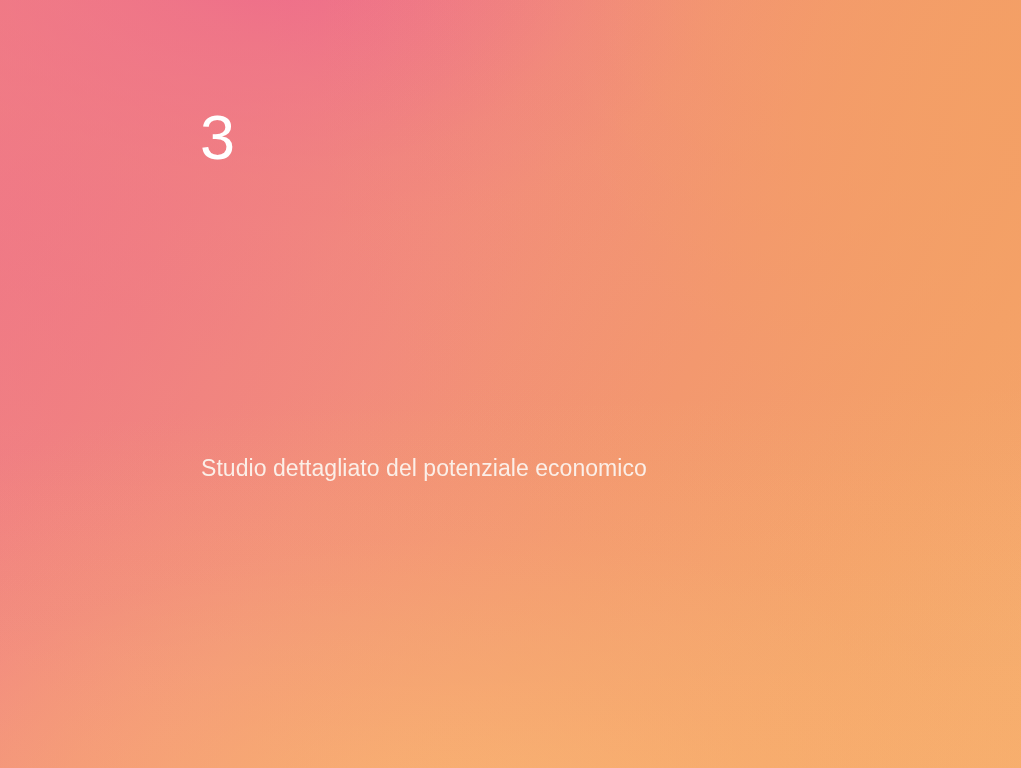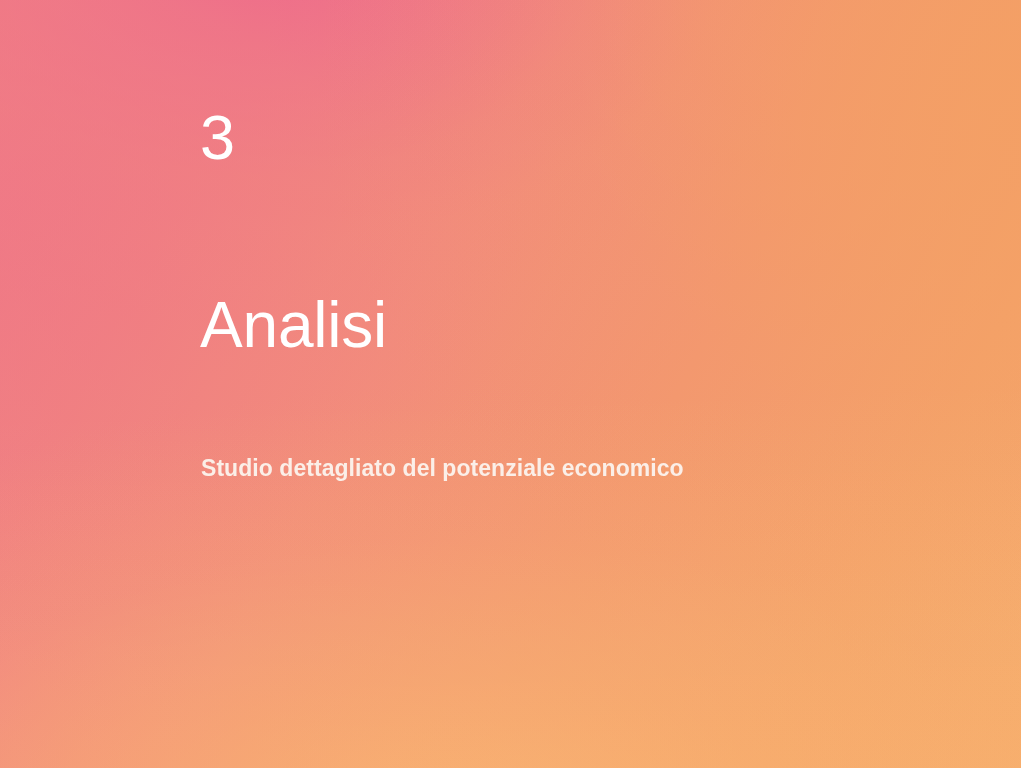--- a/index.html
+++ b/index.html
@@ -114,21 +114,21 @@
     letter-spacing: -0.2px;
     white-space: nowrap;
   }
   #slide-title .title-line { display: block; }
 
   #slide-subtitle {
     position: absolute;
     left: 1px;
     top: 429px;
     font-size: 23px;
-    font-weight: 700;
+    font-weight: 400;
     line-height: 32px;
     color: #FBEFE8;
     letter-spacing: 0.05px;
     white-space: nowrap;
   }
   #slide-subtitle .subtitle-line { display: block; }
 </style>
 </head>
 <body>
 
@@ -139,21 +139,20 @@
   <div class="grad-layer" id="grad-pink-left"></div>
   <div class="grad-layer" id="grad-orange-right"></div>
   <div class="grad-layer" id="grad-orange-bottom"></div>
   <div class="grad-layer" id="grad-warm-wash"></div>
 
   <div id="content">
 
     <div id="section-number">3</div>
 
     <h1 id="slide-title">
-      <span class="title-line">Analisi</span>
     </h1>
 
     <p id="slide-subtitle">
       <span class="subtitle-line">Studio dettagliato del potenziale economico</span>
     </p>
 
   </div>
 </div>
 
 </body></html>

